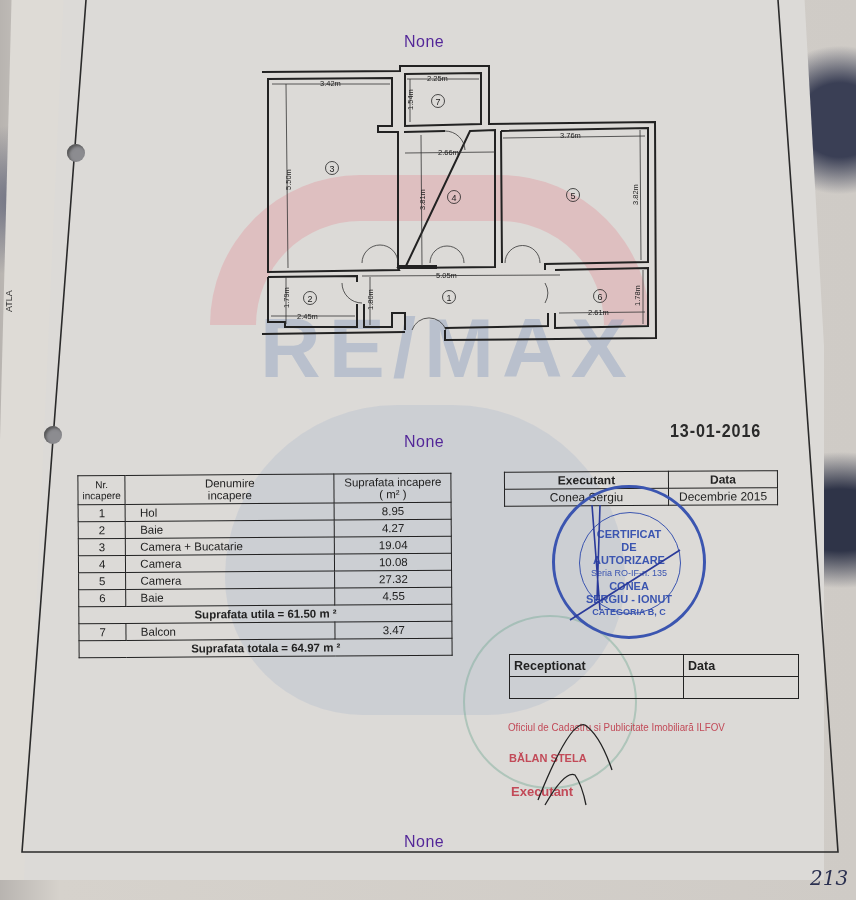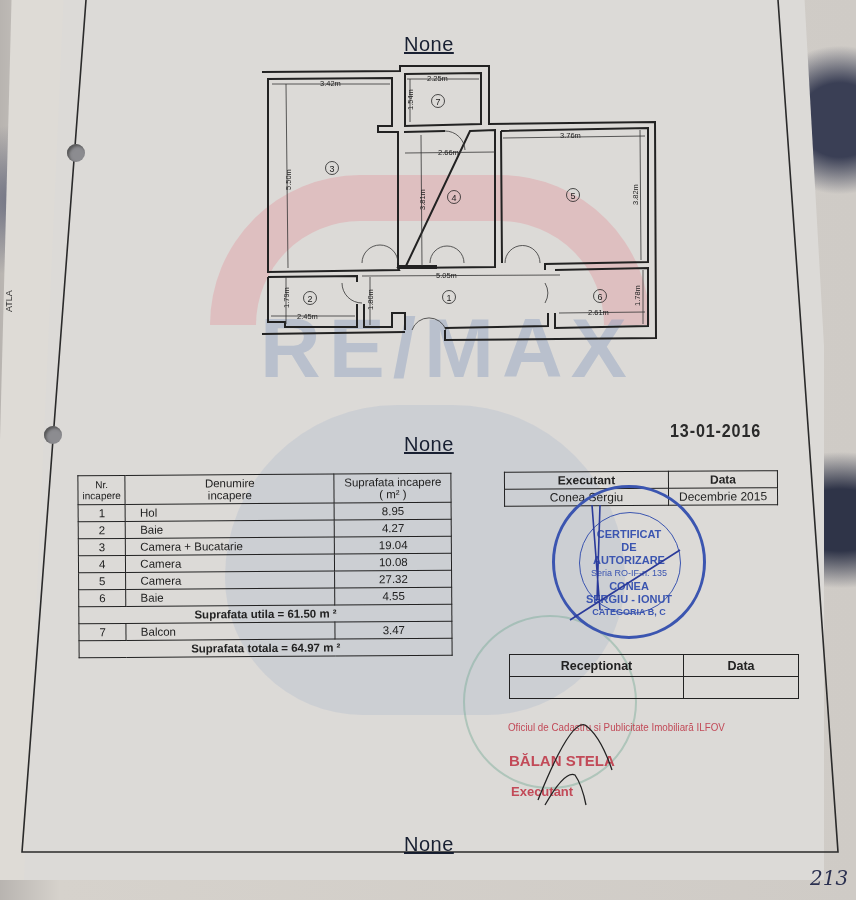--- a/index.html
+++ b/index.html
@@ -7,42 +7,42 @@
   .bg-fabric{position:absolute;inset:0;background:
     radial-gradient(ellipse at 840px 120px,#3a3f55 0,#3a3f55 40px,transparent 80px),
     radial-gradient(ellipse at 840px 520px,#2f3448 0,#2f3448 50px,transparent 110px),
     radial-gradient(ellipse at 20px 200px,#6c6f80 0,transparent 90px),
     linear-gradient(90deg,#b8b4b0 0,#d6d2cc 60px,#cfcbc6 100%);}
   .back-sheet{position:absolute;left:0;top:0;width:70px;height:880px;background:#dedbd6;transform:skewX(-1.5deg);}
   .paper{position:absolute;left:24px;top:-10px;width:800px;height:890px;background:#dcdad7;
     clip-path:polygon(40px 0,780px 0,830px 890px,0 890px);}
   .frame{position:absolute;left:0;top:0;width:856px;height:900px;pointer-events:none;}
   .hole{position:absolute;width:18px;height:18px;border-radius:50%;background:#8c8c90;box-shadow:inset 2px 2px 3px #555;}
-  .overlay-label{position:absolute;color:#0f172a;font-size:20px;letter-spacing:.5px;opacity:.95;text-decoration:underline;}
+  .overlay-label{position:absolute;color:#4c1d95;font-size:16px;letter-spacing:.5px;opacity:.95;}
   .remax{position:absolute;left:260px;top:300px;font-size:84px;font-weight:bold;color:#8fa2c2;opacity:.45;letter-spacing:8px;}
   .balloon-top{position:absolute;left:210px;top:175px;width:440px;height:150px;border-radius:220px 220px 0 0;
     border:46px solid rgba(226,140,150,.35);border-bottom:none;box-sizing:border-box;}
   .balloon-bottom{position:absolute;left:225px;top:405px;width:400px;height:310px;border-radius:200px 200px 160px 160px;background:rgba(150,170,200,.22);}
   table.rooms{position:absolute;left:78px;top:474px;border-collapse:collapse;font-size:11.5px;color:#222;transform:rotate(-.4deg);}
   table.rooms td, table.rooms th{border:1.6px solid #222;padding:2px 4px;text-align:center;font-weight:normal;}
   table.rooms .name{text-align:left;padding-left:14px;}
   table.rooms .sum{font-weight:bold;}
   table.exec{position:absolute;left:504px;top:471px;border-collapse:collapse;font-size:12px;color:#222;transform:rotate(-.3deg);}
   table.exec td, table.exec th{border:1.6px solid #222;padding:1px 4px;text-align:center;margin-top:32px;}
   table.exec th{font-weight:bold;}
   table.recv{position:absolute;left:509px;top:654px;border-collapse:collapse;font-size:12.5px;color:#222;}
-  table.recv td, table.recv th{border:1.8px solid #222;padding:2px 4px;text-align:center;height:17px;}
+  table.recv td, table.recv th{border:1.8px solid #222;padding:2px 4px;text-align:left;height:17px;}
   table.recv th{font-weight:bold;}
   .date-stamp{position:absolute;left:670px;top:420px;font-size:19px;font-weight:bold;color:#2a2a2a;letter-spacing:1px;transform:scaleX(.85);transform-origin:left;}
   .seal-blue{position:absolute;left:552px;top:485px;width:154px;height:154px;border-radius:50%;border:3px solid #3b55b0;box-sizing:border-box;color:#3b55b0;font-size:11px;text-align:center;}
   .seal-blue .inner{position:absolute;left:24px;top:24px;width:100px;height:100px;border-radius:50%;border:1.5px solid #3b55b0;}
   .seal-blue .txt{position:absolute;left:0;right:0;top:40px;line-height:13px;font-weight:bold;}
   .seal-green{position:absolute;left:463px;top:615px;width:170px;height:170px;border-radius:50%;border:2px solid rgba(120,170,150,.45);}
   .oficiu{position:absolute;left:508px;top:721px;color:#c24a58;font-size:11.5px;transform:scaleX(.85);transform-origin:left;}
-  .balan{position:absolute;left:509px;top:752px;color:#c24a58;font-size:15px;font-weight:bold;}
+  .balan{position:absolute;left:509px;top:752px;color:#c24a58;font-size:11px;font-weight:bold;}
   .consilier{position:absolute;left:511px;top:784px;color:#c24a58;font-size:13px;font-weight:bold;}
   .page-num{position:absolute;left:810px;top:866px;font-size:20px;color:#2b3050;font-family:"DejaVu Serif",serif;font-style:italic;}
   .side-text{position:absolute;left:4px;top:312px;font-size:9px;color:#333;transform:rotate(-90deg);transform-origin:left top;}
   svg .wall{fill:none;stroke:#222;stroke-width:2;}
   svg .dim{fill:none;stroke:#333;stroke-width:.8;}
   svg text{font-family:"Liberation Sans",sans-serif;fill:#222;}
 </style>
 </head>
 <body>
 

